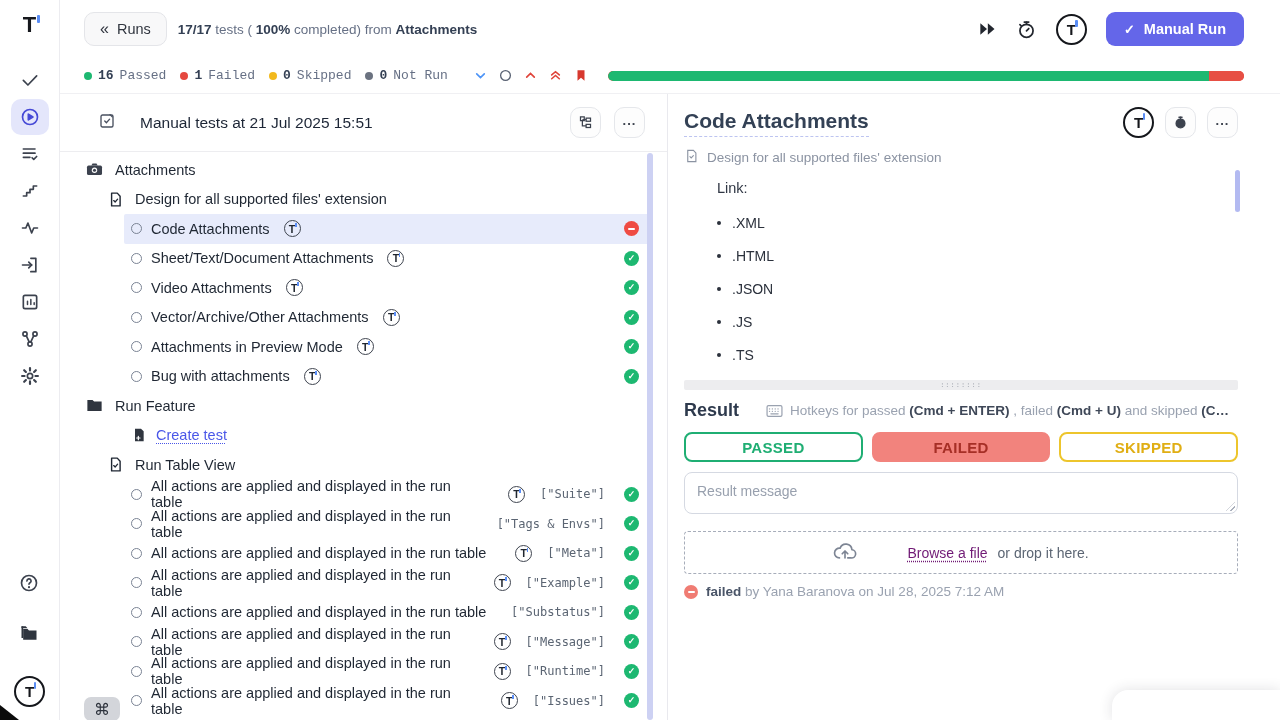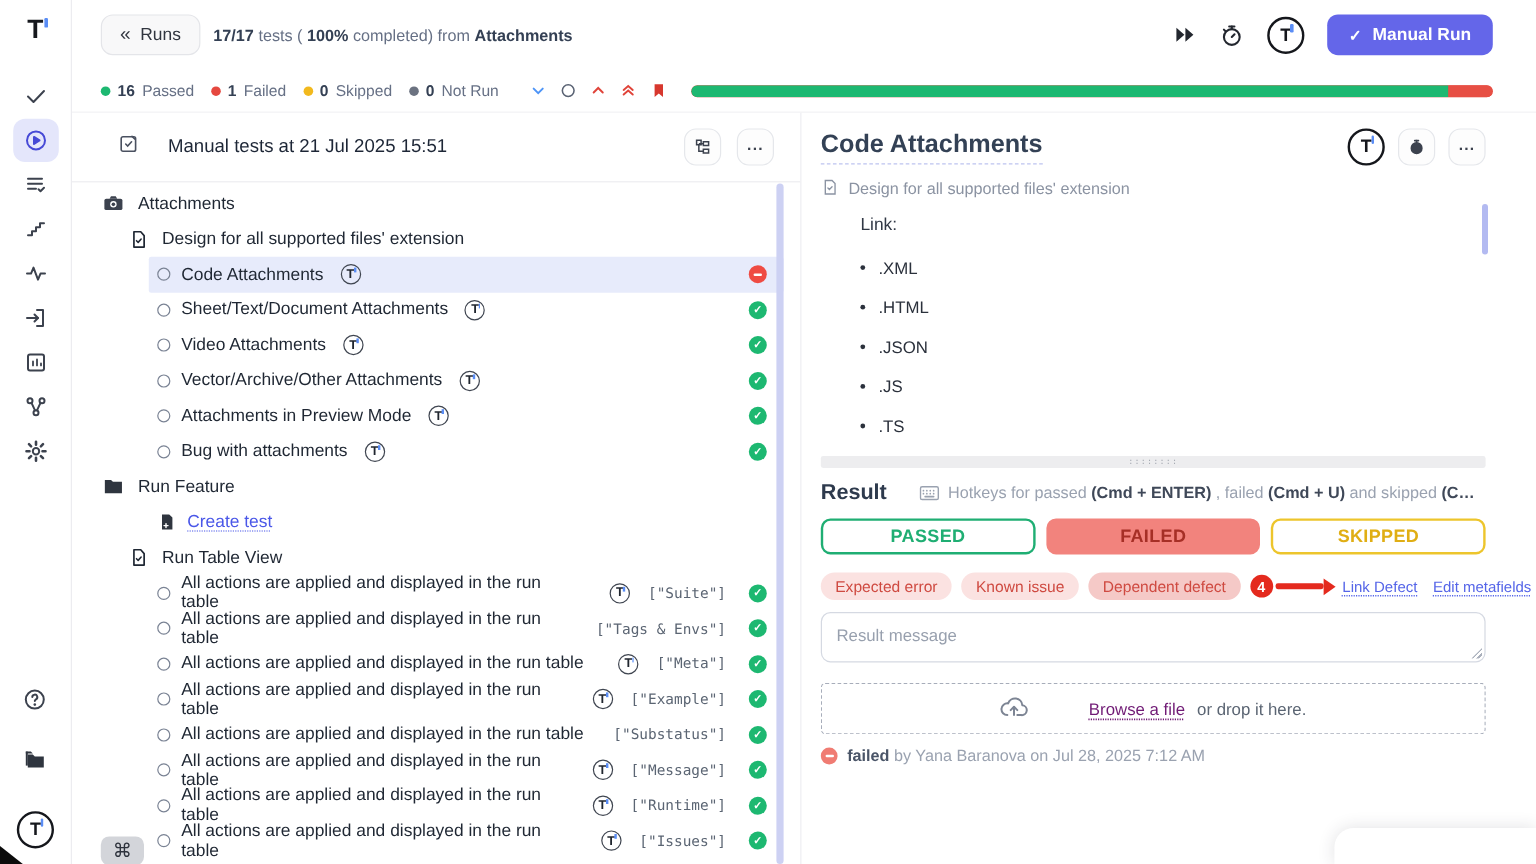--- a/index.html
+++ b/index.html
@@ -28,21 +28,21 @@
   .runs-btn .laquo { font-size:16px; color:#30353f; }
   .page-title { margin-left:15px; font-size:27px; font-weight:800; color:#1b2636; letter-spacing:-0.4px; }
   .page-sub { margin-left:11px; font-size:13.5px; color:#667085; white-space:nowrap; }
   .page-sub b { color:#344054; font-weight:700; }
   .topbar-right { margin-left:auto; display:flex; align-items:center; gap:19px; }
   .icon-plain { color:#23272f; display:flex; }
   .finish-btn { display:flex; align-items:center; gap:9px; background:#6466e9; color:#fff; border:none; border-radius:9px; padding:9px 18px; font-size:14.5px; font-weight:600; font-family:inherit; }
   .finish-btn .chk { font-size:13px; }
 
   .statusbar { height:36px; flex:0 0 36px; display:flex; align-items:center; padding:0 36px 0 24px; border-bottom:1px solid #f0f0f3; background:#fff; }
-  .count-group { display:flex; align-items:center; gap:6px; margin-right:14px; font-size:13px; color:#667085; }
+  .count-group { display:flex; align-items:center; gap:6px; margin-right:14px; font-size:13px; color:#667085;font-family:Liberation Mono, monospace; }
   .count-group b { color:#344054; font-weight:700; }
   .dot { width:8px; height:8px; border-radius:50%; }
   .sb-icons { display:flex; align-items:center; gap:12px; margin-left:12px; }
   .sb-icons svg { display:block; }
   .progress { flex:1; height:10px; border-radius:5px; margin:0 0 0 20px; overflow:hidden; display:flex; background:#e74f44; }
   .progress .green { background:#1db871; border-radius:5px 0 0 5px; }
   .progress .red { flex:1; background:#e74f44; }
 
   .main { flex:1; display:flex; min-height:0; }
 
@@ -608,38 +608,20 @@
             <span><span>Hotkeys for passed </span><b>(Cmd + ENTER)</b><span> , failed </span><b>(Cmd + U)</b><span> and skipped </span><b>(C…</b></span>
           </div>
         </div>
 
         <div class="status-btns" id="status-btns">
             <button class="status-btn passed">PASSED</button>
             <button class="status-btn failed">FAILED</button>
             <button class="status-btn skipped">SKIPPED</button>
           </div>
 
-        <div class="meta-row">
-          <div id="pills" style="display:flex;align-items:center;">
-              <span class="pill">Expected error</span>
-              <span class="pill">Known issue</span>
-              <span class="pill dark">Dependent defect</span>
-            </div>
-          <div class="annot">
-            <span class="annot-n">4</span>
-            <span class="annot-arrow">
-                <span class="shaft"></span>
-                <span class="head"></span>
-              </span>
-            <span style="display:flex;gap:13px;" id="meta-links">
-                <a class="meta-link">Link Defect</a>
-                <a class="meta-link">Edit metafields</a>
-              </span>
-          </div>
-        </div>
 
         <div class="msg-wrap">
           <textarea class="msg-input" placeholder="Result message" style=""></textarea>
           <span class="msg-grip"></span>
         </div>
 
         <div class="dropzone">
           <span>
             <svg width="24" height="20" viewBox="0 0 26 20" fill="none" stroke="#7d8594" stroke-width="1.8" stroke-linecap="round" stroke-linejoin="round">
                 <path d="M7 17.5a5.3 5.3 0 1 1 .7-10.55A6.6 6.6 0 0 1 20.5 8.6a4.4 4.4 0 0 1-.9 8.9H16"></path>

